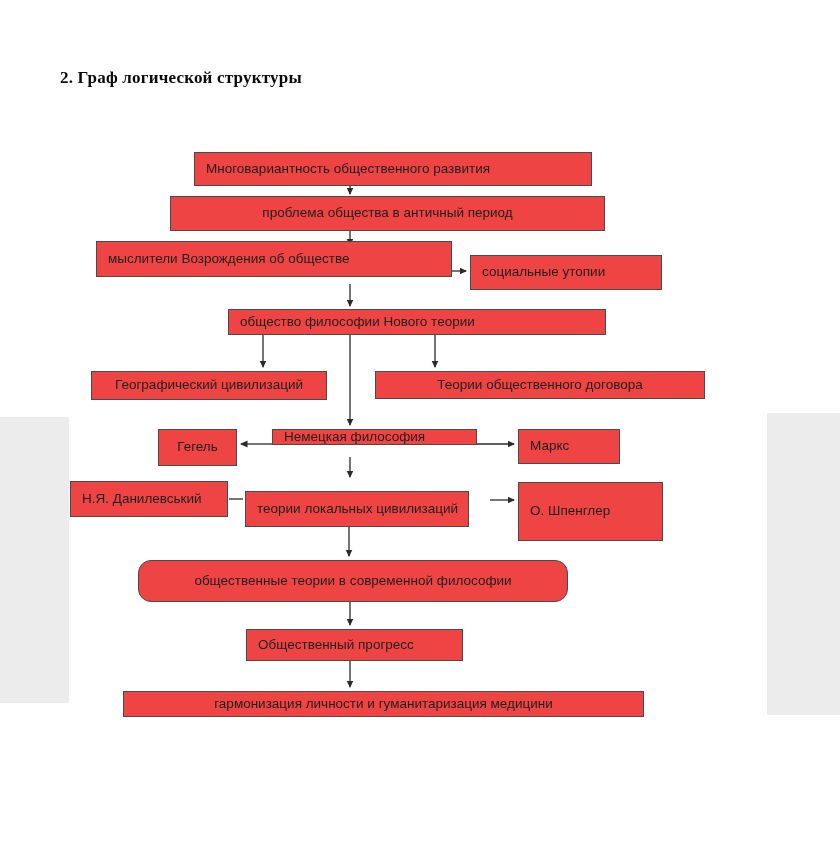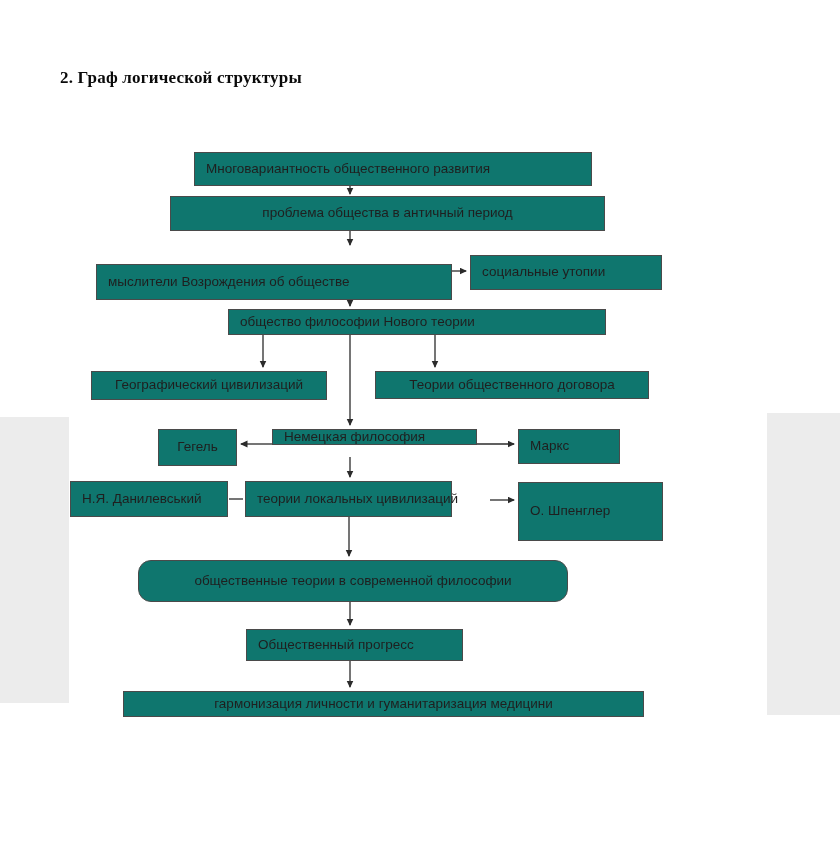--- a/index.html
+++ b/index.html
@@ -27,21 +27,21 @@
   .side-band.left{left:0;top:417px;width:69px;height:286px;}
   .side-band.right{left:767px;top:413px;width:73px;height:302px;}
   .connectors{
     position:absolute;left:0;top:0;width:840px;height:867px;
     pointer-events:none;
   }
   .node{
     position:absolute;
     box-sizing:border-box;
     border:1px solid #4a4a4a;
-    background:#0f766e;
+    background:#ef4444;
     color:#1f1f1f;
     font-size:13.5px;
     display:flex;
     align-items:center;
     line-height:1.1;
     white-space:nowrap;
   }
   .node.align-left{justify-content:flex-start;padding-left:11px;padding-right:4px;}
   .node.align-center{justify-content:center;text-align:center;padding:12px 4px;}
 </style>
@@ -77,39 +77,39 @@
       <line x1="349" y1="517" x2="349" y2="556" marker-end="url(#arr)"></line>
       <line x1="350" y1="602" x2="350" y2="625" marker-end="url(#arr)"></line>
       <line x1="350" y1="660" x2="350" y2="687" marker-end="url(#arr)"></line>
     </g>
   </svg>
 
   <div class="node align-left" style="left:194px;top:152px;width:398px;height:34px;">Многовариантность общественного развития</div>
 
   <div class="node align-center" style="left:170px;top:196px;width:435px;height:35px;">проблема общества в античный период</div>
 
-  <div class="node align-left" style="left:96px;top:264px;width:356px;height:36px;">мыслители Возрождения об обществе</div>
+  <div class="node align-left" style="left:96px;top:241px;width:356px;height:36px;">мыслители Возрождения об обществе</div>
 
   <div class="node align-left" style="left:470px;top:255px;width:192px;height:35px;">социальные утопии</div>
 
   <div class="node align-left" style="left:228px;top:309px;width:378px;height:26px;">общество философии Нового теории</div>
 
   <div class="node align-center" style="left:91px;top:371px;width:236px;height:29px;">Географический цивилизаций</div>
 
-  <div class="node align-center" style="left:375px;top:371px;width:274px;height:28px;">Теории общественного договора</div>
+  <div class="node align-center" style="left:375px;top:371px;width:330px;height:28px;">Теории общественного договора</div>
 
   <div class="node align-center" style="left:158px;top:429px;width:79px;height:37px;">Гегель</div>
 
   <div class="node align-left" style="left:272px;top:429px;width:205px;height:16px;">Немецкая философия</div>
 
   <div class="node align-left" style="left:518px;top:429px;width:102px;height:35px;">Маркс</div>
 
   <div class="node align-left" style="left:70px;top:481px;width:158px;height:36px;">Н.Я. Данилевський</div>
 
-  <div class="node align-left" style="left:245px;top:481px;width:207px;height:36px;">теории локальных цивилизаций</div>
+  <div class="node align-left" style="left:245px;top:491px;width:224px;height:36px;">теории локальных цивилизаций</div>
 
   <div class="node align-left" style="left:518px;top:482px;width:145px;height:59px;">О. Шпенглер</div>
 
   <div class="node align-center" style="left:138px;top:560px;width:430px;height:42px;border-radius:13px;">общественные теории в современной философии</div>
 
   <div class="node align-left" style="left:246px;top:629px;width:217px;height:32px;">Общественный прогресс</div>
 
   <div class="node align-center" style="left:123px;top:691px;width:521px;height:26px;">гармонизация личности и гуманитаризация медицини</div>
 
 </div>

